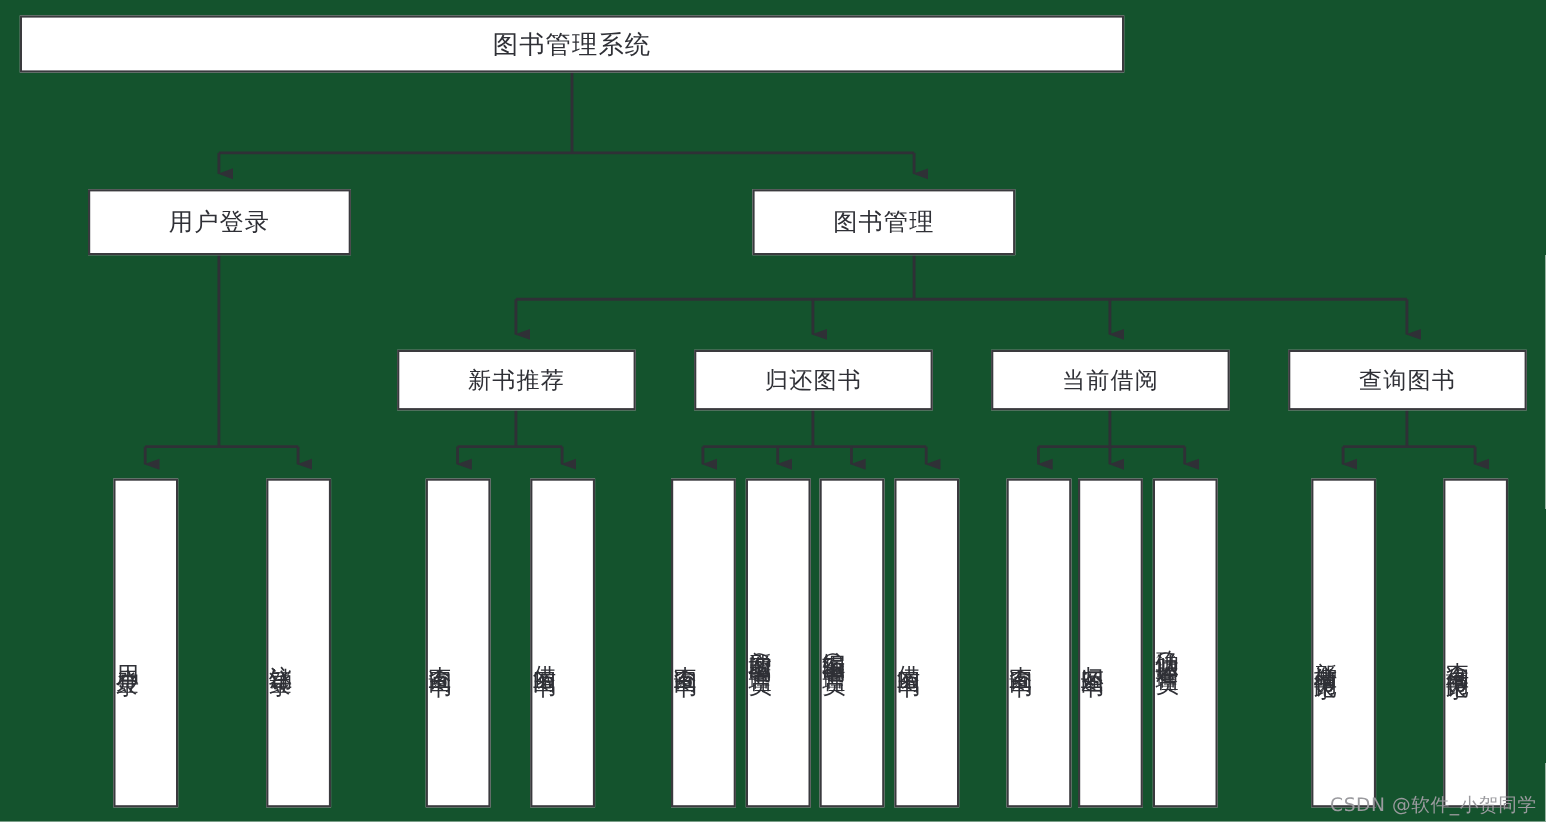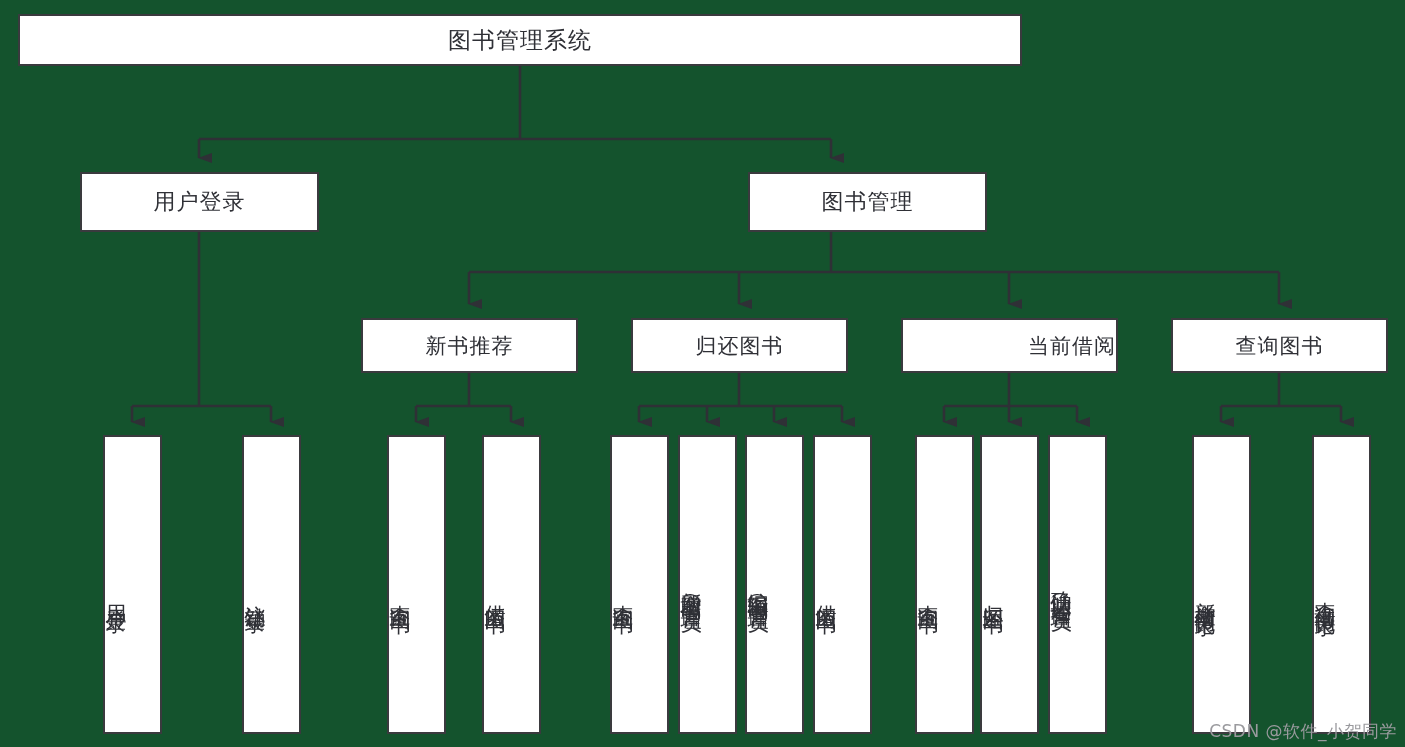--- a/index.html
+++ b/index.html
@@ -129,31 +129,31 @@
     </g>
   </svg>
 
   <div class="node root" style="left:18px; top:14px; width:1004px; height:52px;">
     <span class="htext">图书管理系统</span>
   </div>
 
   <div class="node lvl2" style="left:80px; top:172px; width:239px; height:60px;">
     <span class="htext">用户登录</span>
   </div>
-  <div class="node lvl2" style="left:748px; top:172px; width:239px; height:60px;">
+  <div class="node lvl2" style="left:684px; top:172px; width:239px; height:60px;">
     <span class="htext">图书管理</span>
   </div>
 
   <div class="node lvl3" style="left:361px; top:318px; width:217px; height:55px;">
     <span class="htext">新书推荐</span>
   </div>
   <div class="node lvl3" style="left:631px; top:318px; width:217px; height:55px;">
     <span class="htext">归还图书</span>
   </div>
-  <div class="node lvl3" style="left:901px; top:318px; width:217px; height:55px;justify-content:flex-end;">
+  <div class="node lvl3" style="left:901px; top:318px; width:217px; height:55px;">
     <span class="htext">当前借阅</span>
   </div>
   <div class="node lvl3" style="left:1171px; top:318px; width:217px; height:55px;">
     <span class="htext">查询图书</span>
   </div>
 
   <div class="node leaf" style="left:103px; top:435px; width:59px; height:299px;">
     <span class="vtext">用户登录</span>
   </div>
   <div class="node leaf" style="left:242px; top:435px; width:59px; height:299px;">

